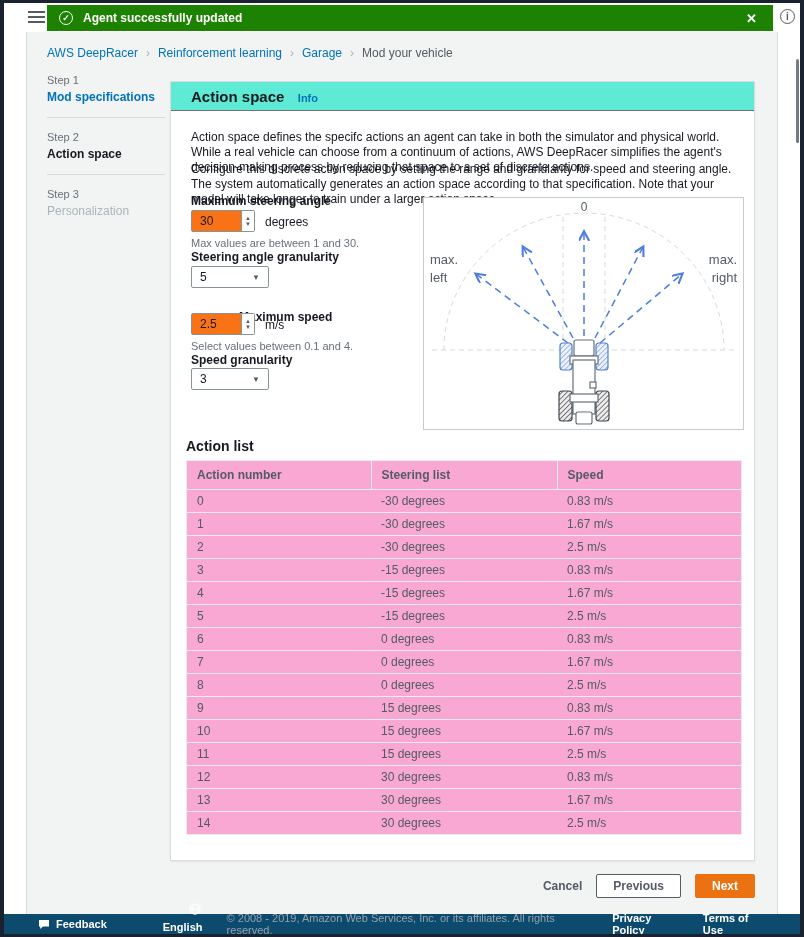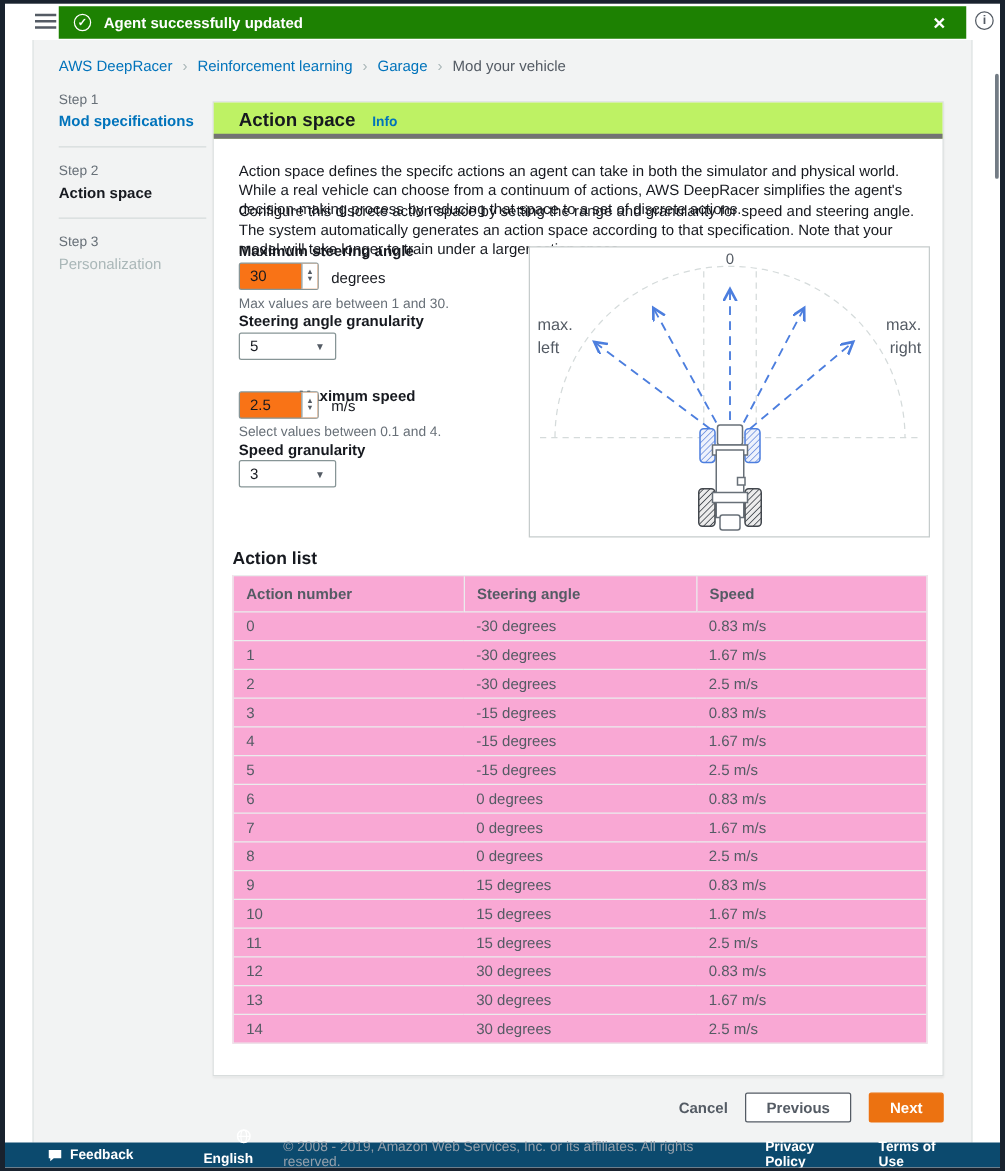--- a/index.html
+++ b/index.html
@@ -32,21 +32,21 @@
   .steps { position:absolute; left:20px; top:42px; width:118px; font-size:12px; }
   .step-num { color:#687078; font-size:11px; margin-bottom:4px; }
   .step-title { font-size:12px; }
   .step-title.visited { color:#0073bb; font-weight:bold; cursor:pointer; }
   .step-title.current { color:#16191f; font-weight:bold; }
   .step-title.disabled { color:#aab7b8; }
   .step-div { border:0; border-top:1px solid #d5dbdb; margin:13px 0; }
 
   
   .card { position:absolute; left:143px; top:49px; width:585px; height:780px; background:#fff; border:1px solid #d9dddd; box-shadow:0 1px 2px rgba(0,0,0,.06); }
-  .card-header { position:absolute; top:0; left:0; right:0; height:29px; background:#bef264; border-bottom:4px solid #737373; padding:6px 20px; }
+  .card-header { position:absolute; top:0; left:0; right:0; height:29px; background:#5eead4; border-bottom:1px solid #737373; padding:6px 20px; }
   .card-title { font-size:15px; font-weight:bold; color:#16191f; display:inline; }
   .info-link { font-size:11px; font-weight:bold; color:#0073bb; margin-left:9px; cursor:pointer; }
 
   .para { position:absolute; left:20px; width:548px; font-size:12px; line-height:15px; color:#16191f; }
   .field-label { position:absolute; left:20px; font-size:12px; font-weight:bold; color:#16191f; }
   .help-text { position:absolute; left:20px; font-size:11px; color:#687078; }
 
   .num-wrap { position:absolute; left:20px; width:64px; height:22px; }
   .num-input { width:64px; height:22px; border:1px solid #879596; border-radius:2px; font-family:"Liberation Sans",sans-serif; font-size:12px; color:#16191f; padding:0 16px 0 8px; background:#f97316; }
   .spinner { position:absolute; right:1px; top:1px; bottom:1px; width:13px; border-left:1px solid #879596; display:flex; flex-direction:column; align-items:center; justify-content:center; color:#545b64; font-size:6px; line-height:6px; cursor:pointer; background:#fff; }
@@ -217,21 +217,21 @@
         <div class="table-wrap">
           <table>
             <colgroup>
                 <col class="c1">
                 <col class="c2">
                 <col>
               </colgroup>
             <thead>
               <tr>
                 <th>Action number</th>
-                <th>Steering angle</th>
+                <th>Steering list</th>
                 <th>Speed</th>
               </tr>
             </thead>
             <tbody>
   <tr>
     <td>0</td>
     <td>-30 degrees</td>
     <td>0.83 m/s</td>
   </tr>
 

